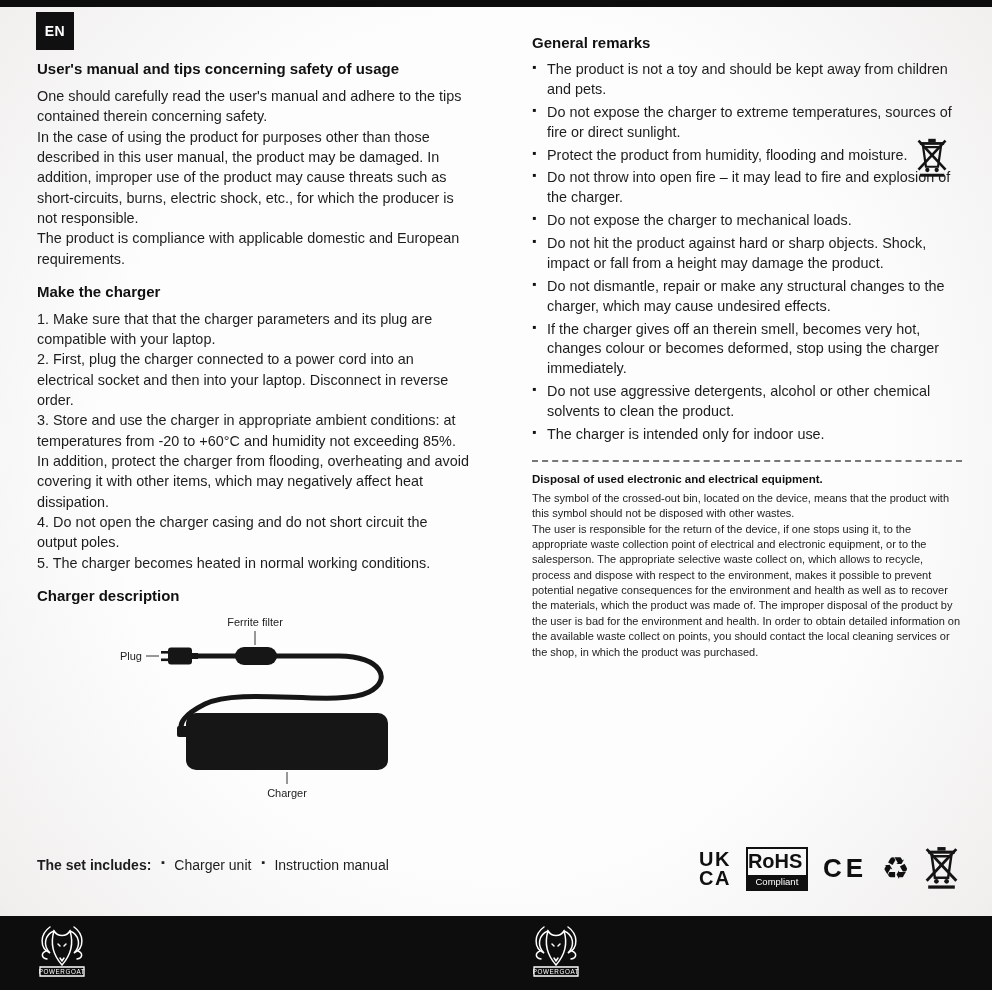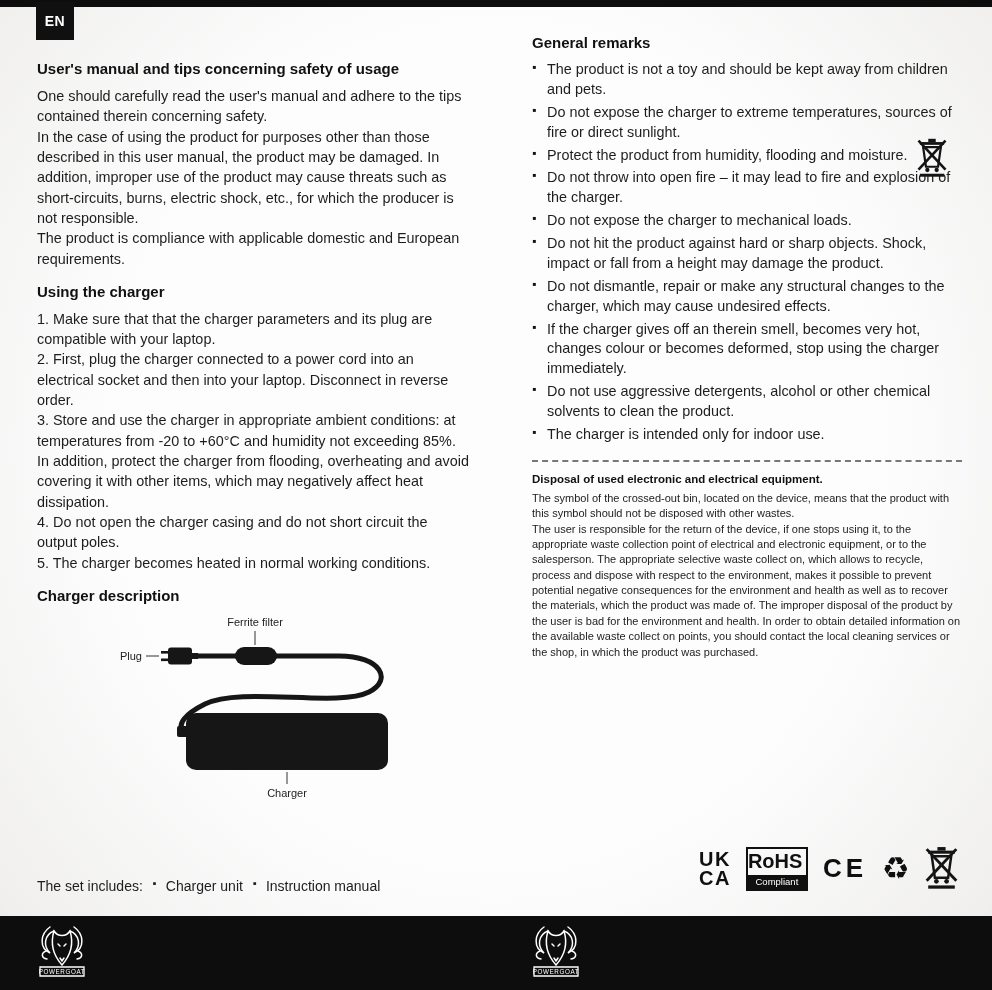--- a/index.html
+++ b/index.html
@@ -3,21 +3,21 @@
 <meta charset="utf-8">
 <style>
   html,body { margin:0; padding:0; background:#2b2b2b; }
   .page {
     position:relative; width:992px; height:990px; overflow:hidden;
     background: radial-gradient(ellipse at 50% 45%, #fdfdfd 55%, #f0efee 92%, #e7e6e4 100%);
     font-family:"Liberation Sans", sans-serif; color:#1d1d1d;
   }
   .top-strip { position:absolute; left:0; top:0; width:992px; height:7px; background:#0d0d0d; }
   .en-badge {
-    position:absolute; left:36px; top:2px; width:38px; height:38px; background:#101010;
+    position:absolute; left:36px; top:12px; width:38px; height:38px; background:#101010;
     color:#fff; font-weight:bold; font-size:14px; display:flex; align-items:center; justify-content:center;
     letter-spacing:0.5px;
   }
   .col-left  { position:absolute; left:37px;  top:60px; width:433px; }
   .col-right { position:absolute; left:532px; top:34px; width:430px; }
 
   .h1 { font-size:15px; font-weight:bold; color:#111; margin:0 0 9px 0; }
   .h2 { font-size:15px; font-weight:bold; color:#111; margin:14px 0 9px 0; }
   .body-text { font-size:14.4px; line-height:1.41; white-space:pre-line; margin:0; color:#1d1d1d; }
   .num-list { margin:0; }
@@ -36,21 +36,21 @@
   .small-h { font-size:11.5px; font-weight:bold; color:#111; margin:0 0 6px 0; }
   .small-text { font-size:11px; line-height:1.4; white-space:pre-line; margin:0; color:#222; }
 
   .diagram-wrap { margin-top:10px; }
   .diag-label { font-size:11px; fill:#222; font-family:"Liberation Sans", sans-serif; }
 
   .set-includes {
     position:absolute; left:37px; top:857px; display:flex; align-items:baseline; gap:10px;
     font-size:14px;
   }
-  .set-includes .lbl { font-weight:normal;margin-top:21px; }
+  .set-includes .lbl { font-weight:bold; }
   .set-includes .itm { position:relative; padding-left:13px; }
   .set-includes .itm::before { content:"▪"; position:absolute; left:0; top:-1px; font-size:11px; }
 
   .cert-row {
     position:absolute; left:699px; top:844px; display:flex; align-items:center; gap:15px;
   }
   .ukca { font-weight:800; font-size:20px; line-height:0.92; letter-spacing:1.5px; color:#101010; }
   .rohs { border:2px solid #101010; width:58px; text-align:center; }
   .rohs .rohs-top { font-weight:bold; font-size:20px; padding:1px 4px 2px 0; color:#101010; }
   .rohs .rohs-bottom { background:#101010; color:#fff; font-size:9.5px; padding:1px 0 2px 0; }
@@ -87,21 +87,21 @@
 
   <div class="top-strip"></div>
   <div class="en-badge">EN</div>
 
   <div class="col-left">
     <div class="h1">User's manual and tips concerning safety of usage</div>
     <p class="body-text">One should carefully read the user's manual and adhere to the tips contained therein concerning safety.
 In the case of using the product for purposes other than those described in this user manual, the product may be damaged. In addition, improper use of the product may cause threats such as short-circuits, burns, electric shock, etc., for which the producer is not responsible.
 The product is compliance with applicable domestic and European requirements.</p>
 
-    <div class="h2">Using the charger</div>
+    <div class="h2">Make the charger</div>
     <div class="num-list">
       <p class="num-item">1. Make sure that that the charger parameters and its plug are compatible with your laptop.</p>
       <p class="num-item">2. First, plug the charger connected to a power cord into an electrical socket and then into your laptop. Disconnect in reverse order.</p>
       <p class="num-item">3. Store and use the charger in appropriate ambient conditions: at temperatures from -20 to +60°C and humidity not exceeding 85%. In addition, protect the charger from flooding, overheating and avoid covering it with other items, which may negatively affect heat dissipation.</p>
       <p class="num-item">4. Do not open the charger casing and do not short circuit the output poles.</p>
       <p class="num-item">5. The charger becomes heated in normal working conditions.</p>
     </div>
 
     <div class="h2">Charger description</div>
 

